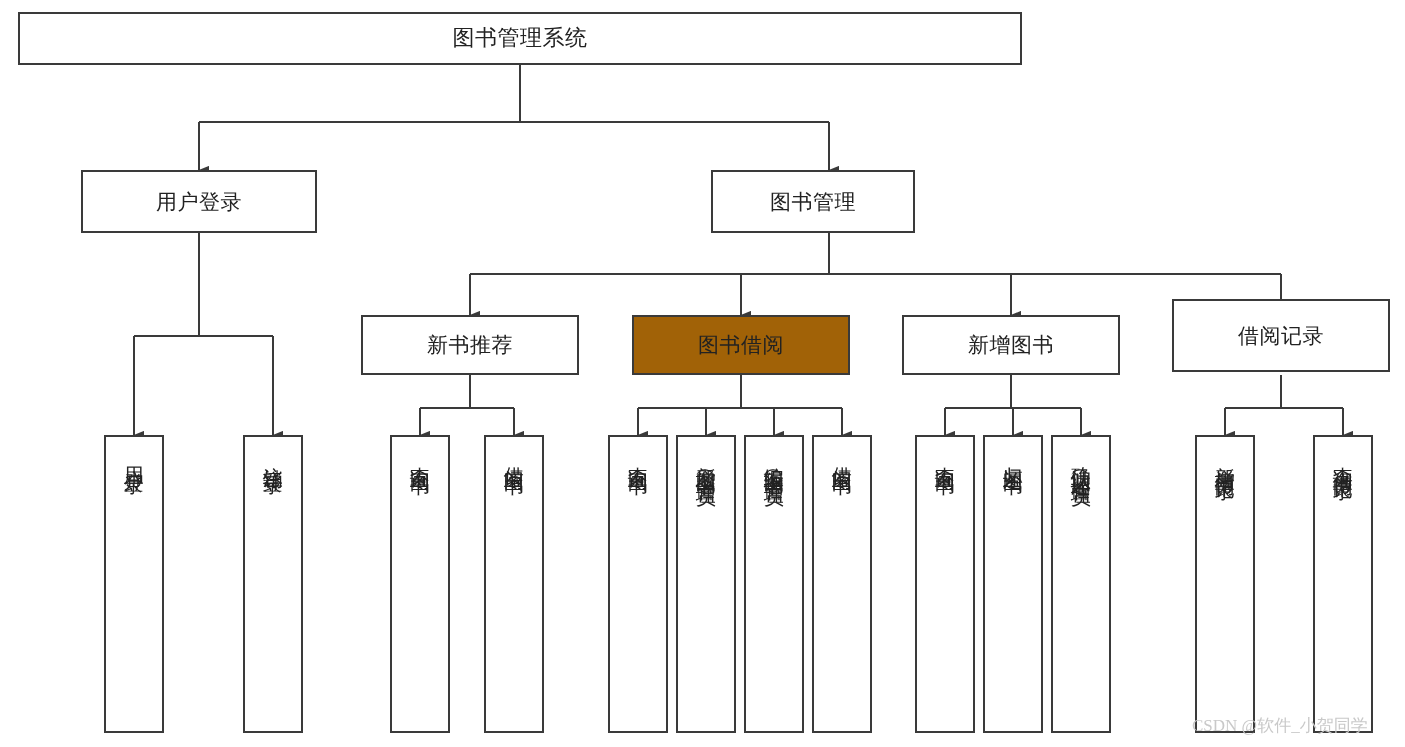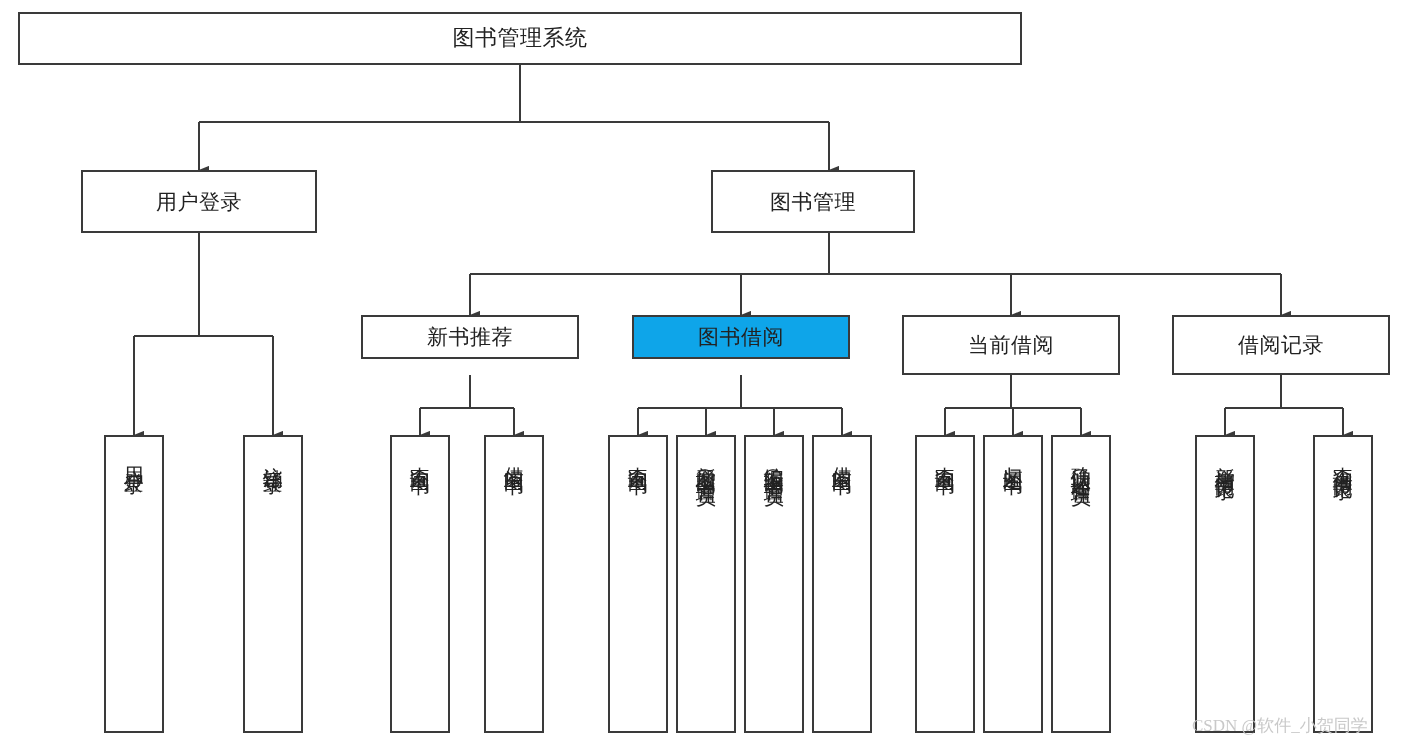--- a/index.html
+++ b/index.html
@@ -104,30 +104,30 @@
   <div id="node-layer">
       <div class="node horizontal root" id="node-root" style="left: 18px; top: 12px; width: 1004px; height: 53px; border-color: rgb(58, 58, 58); background: rgb(255, 255, 255);">
         <span class="label" style="color: rgb(34, 34, 34);">图书管理系统</span>
       </div>
       <div class="node horizontal" id="node-login" style="left: 81px; top: 170px; width: 236px; height: 63px; border-color: rgb(58, 58, 58); background: rgb(255, 255, 255);">
         <span class="label" style="color: rgb(34, 34, 34);">用户登录</span>
       </div>
       <div class="node horizontal" id="node-bookmgmt" style="left: 711px; top: 170px; width: 204px; height: 63px; border-color: rgb(58, 58, 58); background: rgb(255, 255, 255);">
         <span class="label" style="color: rgb(34, 34, 34);">图书管理</span>
       </div>
-      <div class="node horizontal" id="node-newbook" style="left: 361px; top: 315px; width: 218px; height: 44px; border-color: rgb(58, 58, 58); background: rgb(255, 255, 255);">
+      <div class="node horizontal" id="node-newbook" style="left: 361px; top: 315px; width: 218px; height: 60px; border-color: rgb(58, 58, 58); background: rgb(255, 255, 255);">
         <span class="label" style="color: rgb(34, 34, 34);">新书推荐</span>
       </div>
-      <div class="node horizontal" id="node-borrow" style="left: 632px; top: 315px; width: 218px; height: 44px; border-color: rgb(58, 58, 58); background: #0ea5e9;">
+      <div class="node horizontal" id="node-borrow" style="left: 632px; top: 315px; width: 218px; height: 60px; border-color: rgb(58, 58, 58); background: #a16207;">
         <span class="label" style="color: rgb(34, 34, 34);">图书借阅</span>
       </div>
       <div class="node horizontal" id="node-current" style="left: 902px; top: 315px; width: 218px; height: 60px; border-color: rgb(58, 58, 58); background: rgb(255, 255, 255);">
-        <span class="label" style="color: rgb(34, 34, 34);">当前借阅</span>
+        <span class="label" style="color: rgb(34, 34, 34);">新增图书</span>
       </div>
-      <div class="node horizontal" id="node-records" style="left: 1172px; top: 315px; width: 218px; height: 60px; border-color: rgb(58, 58, 58); background: rgb(255, 255, 255);">
+      <div class="node horizontal" id="node-records" style="left: 1172px; top: 299px; width: 218px; height: 73px; border-color: rgb(58, 58, 58); background: rgb(255, 255, 255);">
         <span class="label" style="color: rgb(34, 34, 34);">借阅记录</span>
       </div>
       <div class="node vertical" id="node-login_in" style="left: 104px; top: 435px; width: 60px; height: 298px; border-color: rgb(58, 58, 58); background: rgb(255, 255, 255);">
         <span class="label" style="color: rgb(34, 34, 34);">用户登录</span>
       </div>
       <div class="node vertical" id="node-login_out" style="left: 243px; top: 435px; width: 60px; height: 298px; border-color: rgb(58, 58, 58); background: rgb(255, 255, 255);">
         <span class="label" style="color: rgb(34, 34, 34);">注销登录</span>
       </div>
       <div class="node vertical" id="node-nb_query" style="left: 390px; top: 435px; width: 60px; height: 298px; border-color: rgb(58, 58, 58); background: rgb(255, 255, 255);">
         <span class="label" style="color: rgb(34, 34, 34);">查询图书</span>

